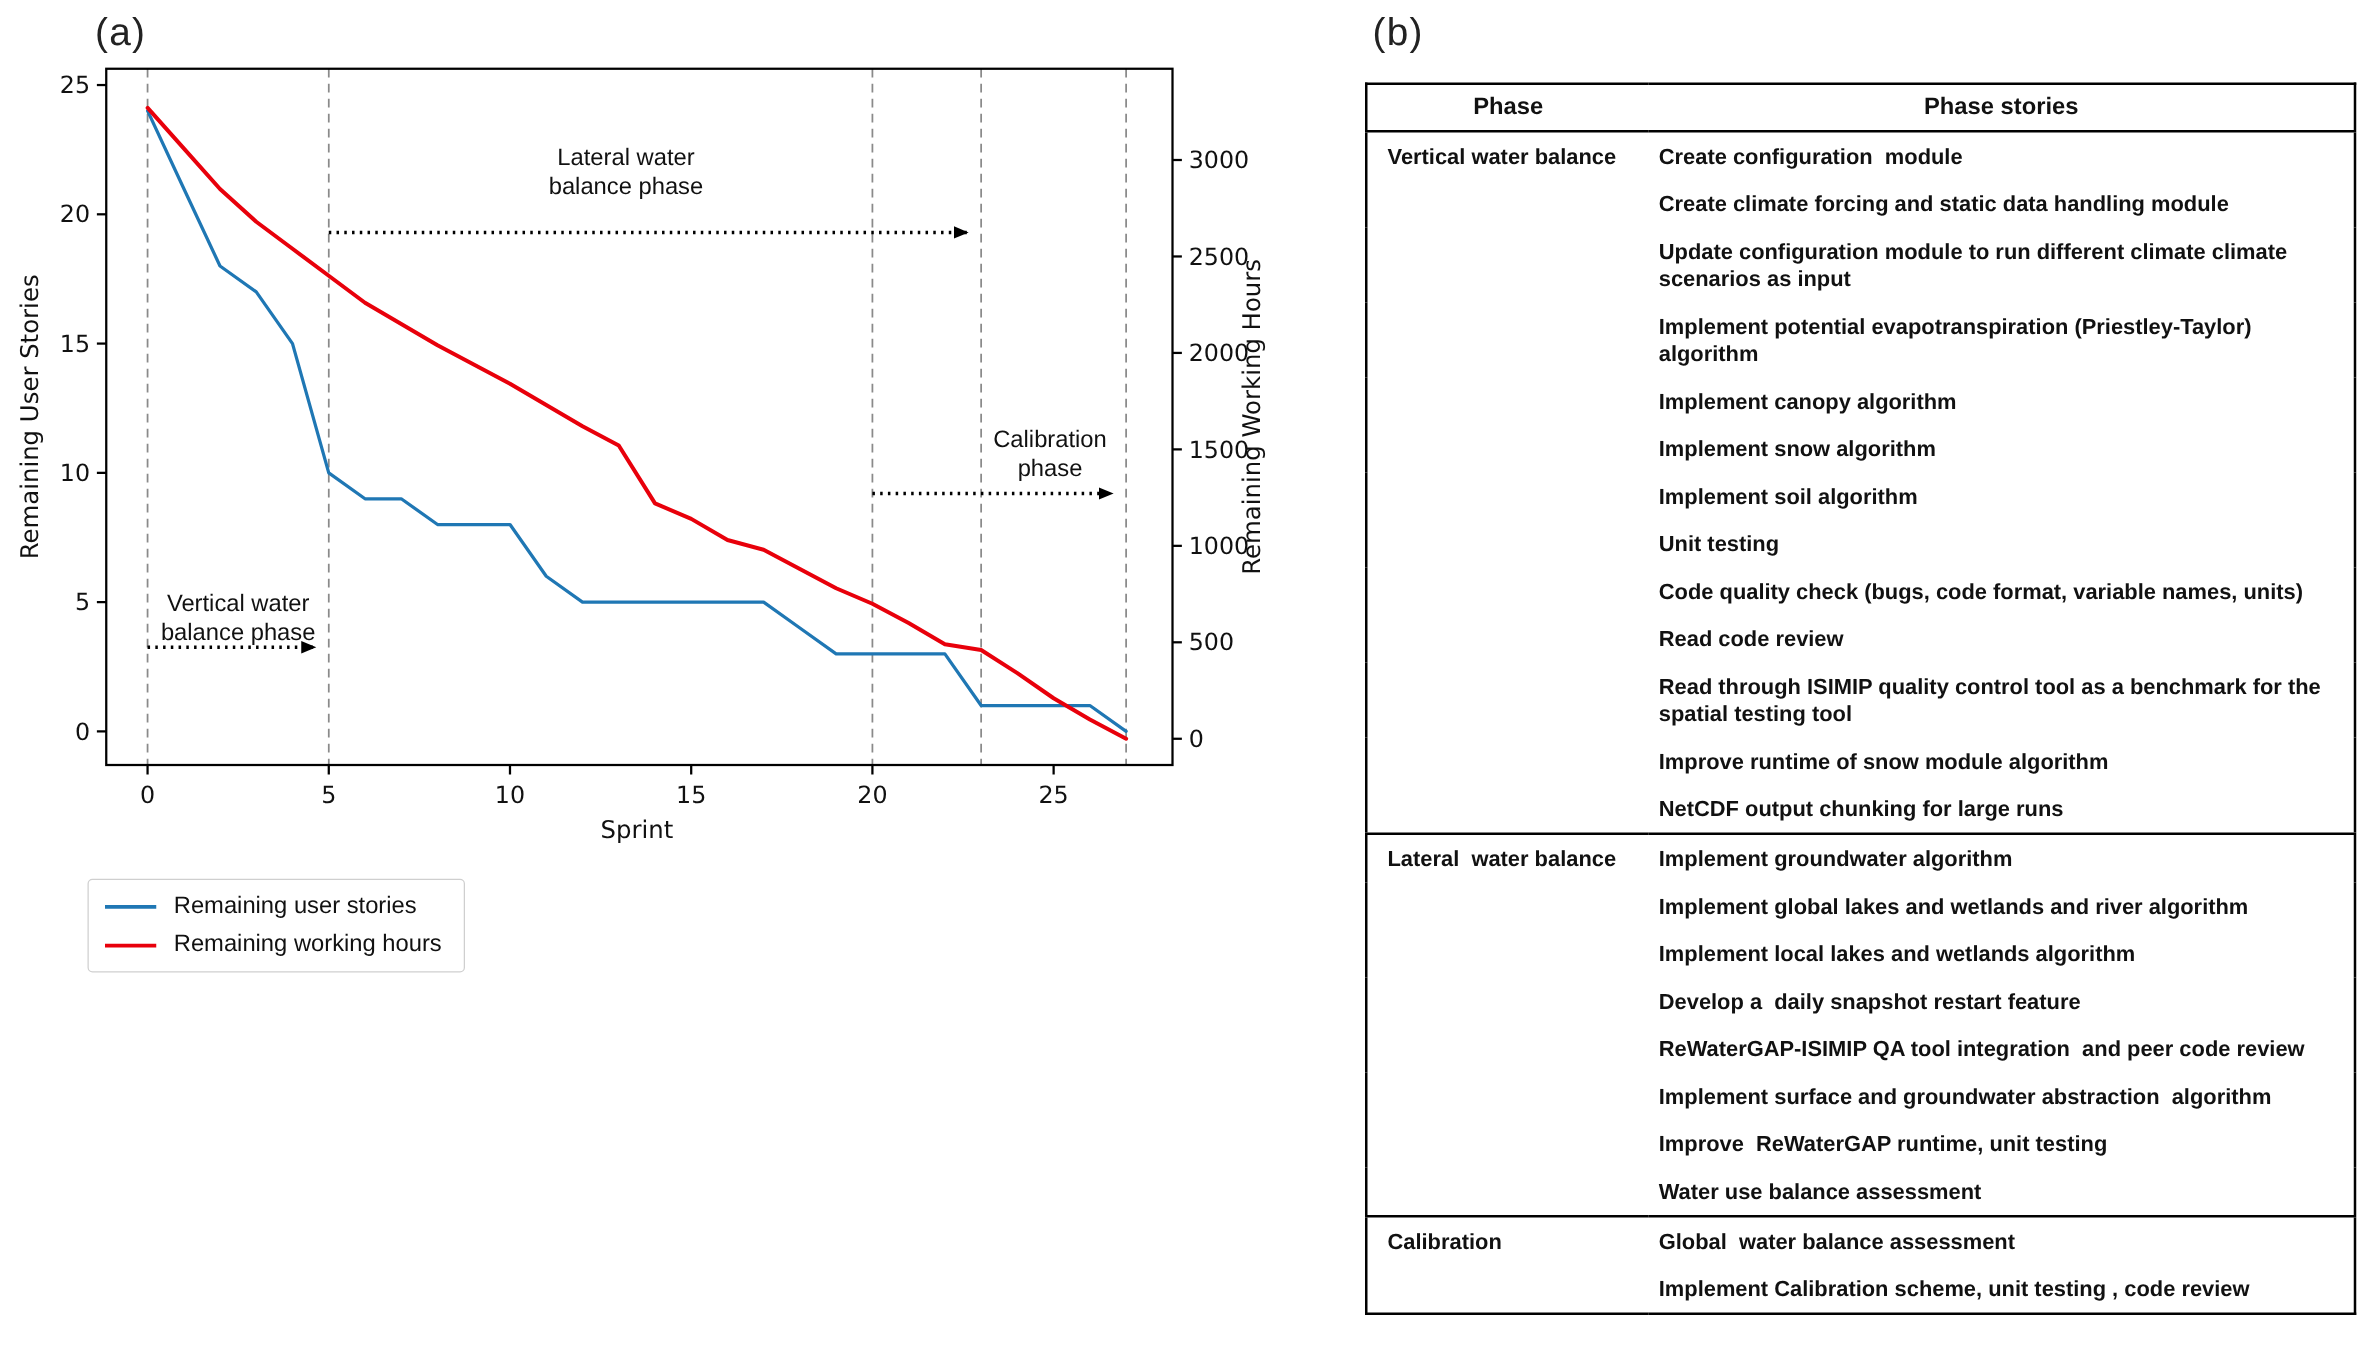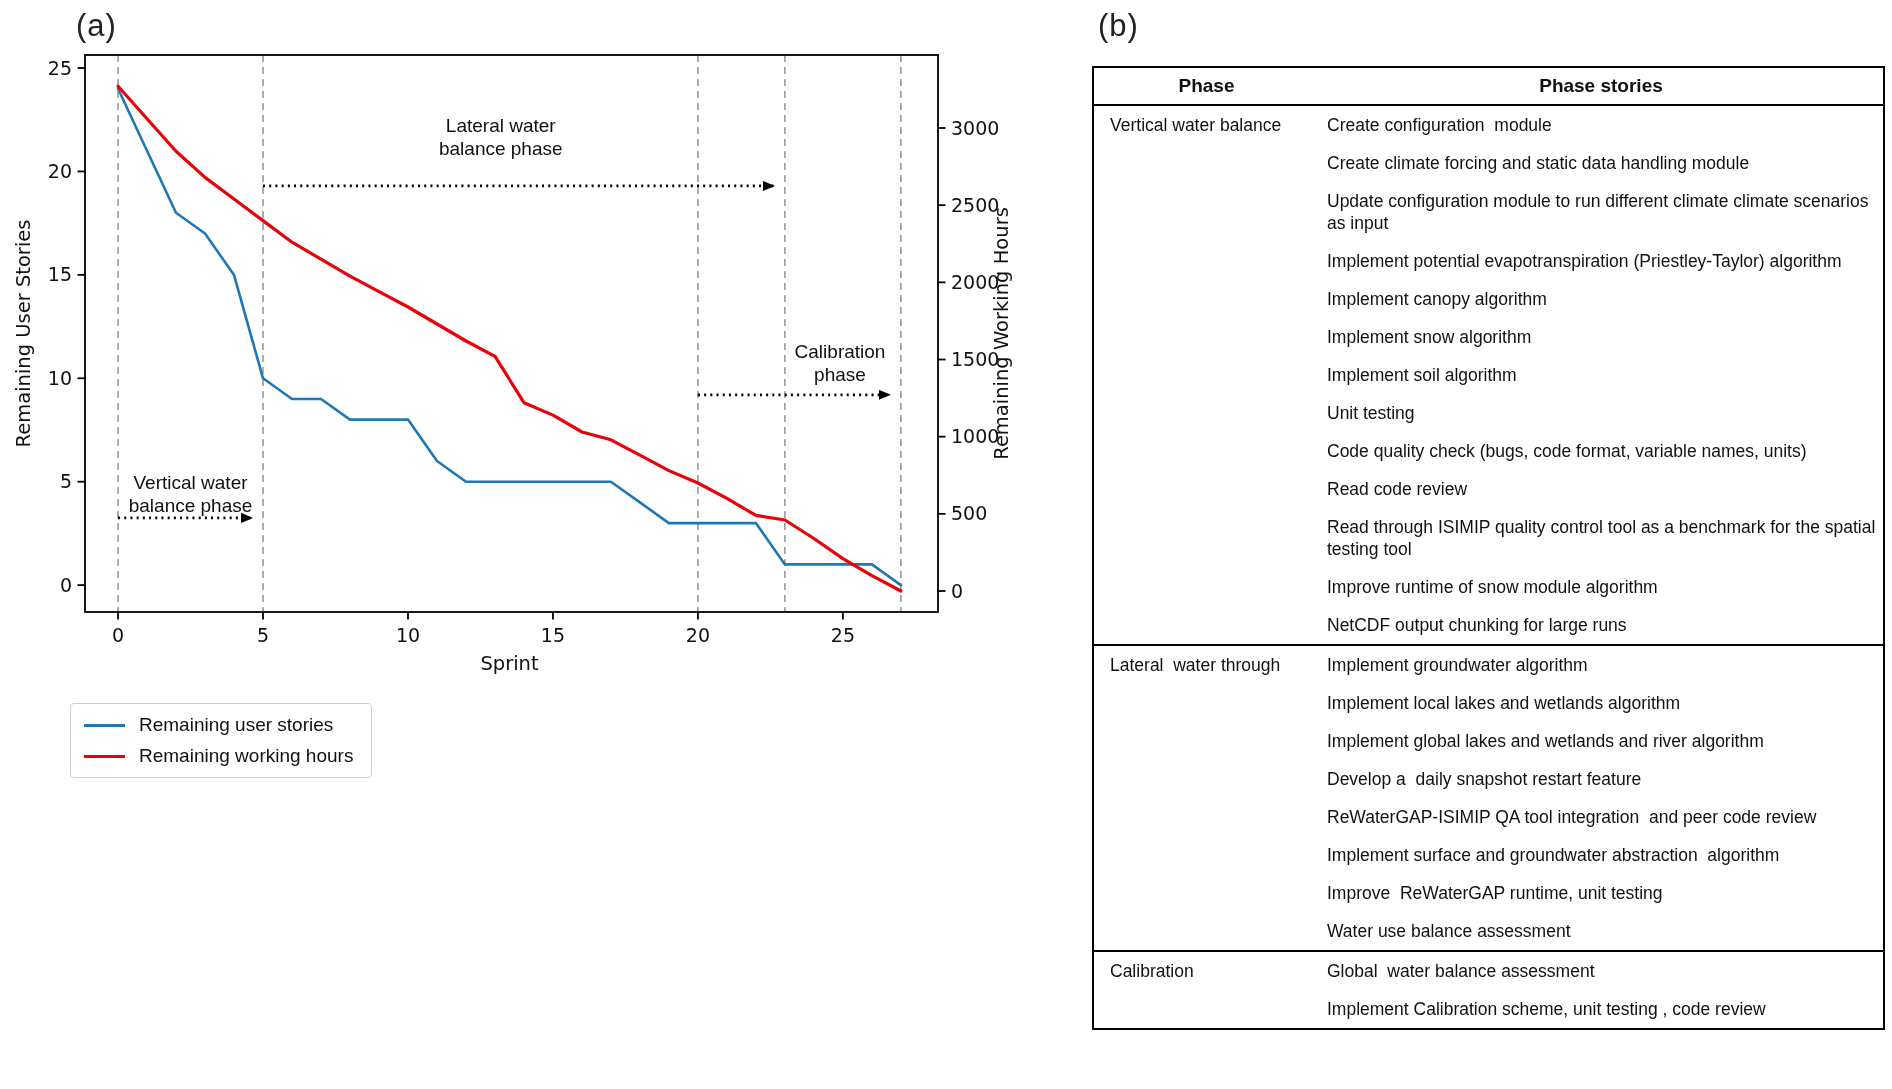--- a/index.html
+++ b/index.html
@@ -12,21 +12,21 @@
   .tick-label{font-family:"DejaVu Sans","Liberation Sans",sans-serif;font-size:19px;fill:#111;}
   .axis-title{font-family:"DejaVu Sans","Liberation Sans",sans-serif;font-size:19.5px;fill:#111;}
   .anno-label{font-family:"Liberation Sans",sans-serif;font-size:19px;fill:#111;}
   .legend{position:absolute;left:70px;top:703px;border:1.5px solid #cfcfcf;border-radius:4px;background:#fff;
           padding:10px 18px 10px 13px;display:flex;flex-direction:column;gap:9px;}
   .legend-item{display:flex;align-items:center;gap:14px;font-size:19px;white-space:nowrap;}
   .swatch{display:inline-block;width:41px;height:0;border-top:3px solid #000;}
   #stories-table{position:absolute;left:1092px;top:66px;width:791px;border-collapse:collapse;
                  border:2.5px solid #000;table-layout:fixed;background:#fff;}
   #stories-table th{border-bottom:2.5px solid #000;font-size:19px;font-weight:bold;padding:7px 4px;text-align:center;}
-  #stories-table td{vertical-align:top;padding:8px 2px 8px 8px;line-height:22px;font-size:17.5px;white-space:pre-wrap;}
+  #stories-table td{vertical-align:top;padding:8px 2px 8px 8px;line-height:22px;font-size:17.5px;white-space:pre-wrap;font-weight:bold;}
   #stories-table td.phase{padding-left:16px;}
   #stories-table tr.group-first td{border-top:2.5px solid #000;}
   col.c-phase{width:226px;}
   col.c-stories{width:565px;}
 </style>
 </head>
 <body>
 
 <div class="page">
 
@@ -166,30 +166,30 @@
           </tr>
           <tr>
             <td class="phase"></td>
             <td>Improve runtime of snow module algorithm</td>
           </tr>
           <tr>
             <td class="phase"></td>
             <td>NetCDF output chunking for large runs</td>
           </tr>
           <tr class="group-first">
-            <td class="phase">Lateral  water through</td>
+            <td class="phase">Lateral  water balance</td>
             <td>Implement groundwater algorithm</td>
           </tr>
           <tr>
             <td class="phase"></td>
+            <td>Implement global lakes and wetlands and river algorithm</td>
+          </tr>
+          <tr>
+            <td class="phase"></td>
             <td>Implement local lakes and wetlands algorithm</td>
-          </tr>
-          <tr>
-            <td class="phase"></td>
-            <td>Implement global lakes and wetlands and river algorithm</td>
           </tr>
           <tr>
             <td class="phase"></td>
             <td>Develop a  daily snapshot restart feature</td>
           </tr>
           <tr>
             <td class="phase"></td>
             <td>ReWaterGAP-ISIMIP QA tool integration  and peer code review</td>
           </tr>
           <tr>

